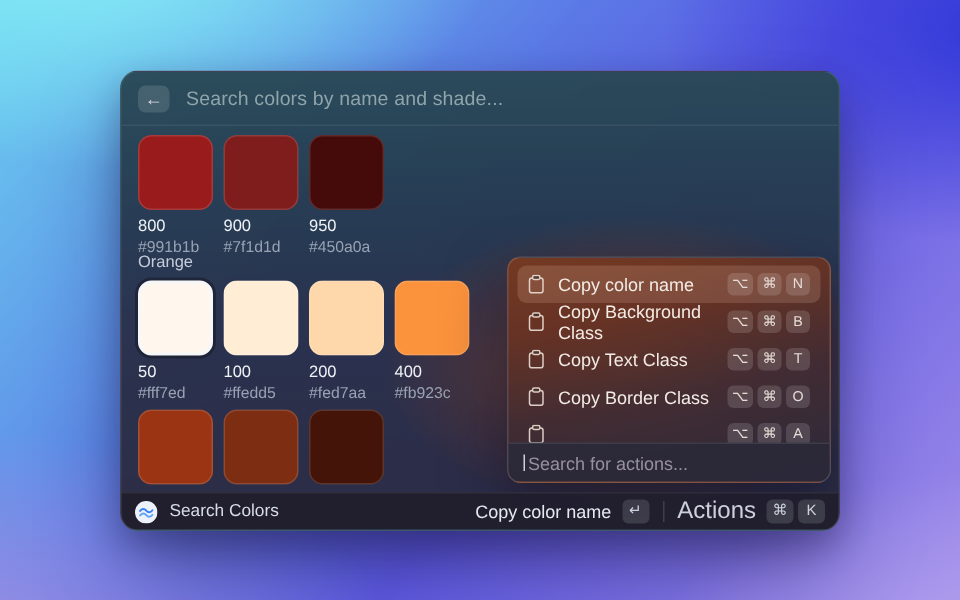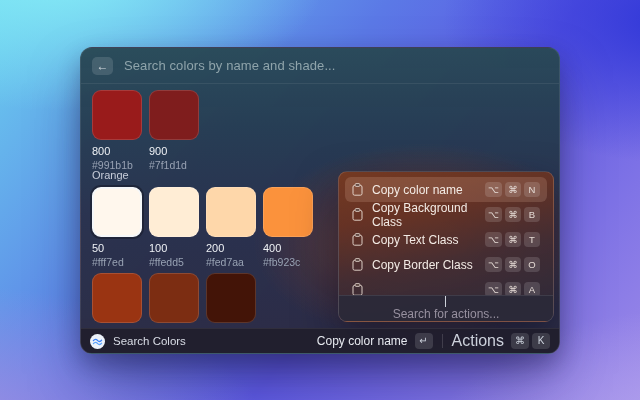--- a/index.html
+++ b/index.html
@@ -74,21 +74,21 @@
   .mi-keys { margin-left:auto; display:flex; gap:3px; }
   .key {
     min-width:16px; height:15px; padding:0 3px; border-radius:4px;
     background:rgba(255,255,255,0.14); color:#e6dcd6;
     font-size:9.5px; line-height:15px; text-align:center;
   }
   .menu-footer {
     position:absolute; bottom:0; left:0; right:0; height:26px;
     border-top:1px solid rgba(255,255,255,0.09);
     background:rgba(43,41,57,0.97);
-    display:flex; align-items:center; padding:0 10px;flex-direction:column;
+    display:flex; align-items:center; padding:0 10px;
   }
   .caret { width:1px; height:11px; background:#cdd2da; margin-right:2px; }
   .menu-search-placeholder { font-size:12px; color:#97909f; }
   
   .footer {
     position:absolute; bottom:0; left:0; right:0; height:25px;
     background:rgba(33,31,45,0.95);
     border-top:1px solid rgba(255,255,255,0.07);
     display:flex; align-items:center; padding:0 9px;
   }
@@ -121,20 +121,25 @@
       <div class="swatch-row" style="top:6px;">
         <div class="cell">
           <div class="swatch" style="background: rgb(153, 27, 27);"></div>
           <div class="shade">800</div>
           <div class="hex">#991b1b</div>
         </div>
         <div class="cell">
           <div class="swatch" style="background: rgb(127, 29, 29);"></div>
           <div class="shade">900</div>
           <div class="hex">#7f1d1d</div>
+        </div>
+        <div class="cell">
+          <div class="swatch" style="background: rgb(69, 10, 10);"></div>
+          <div class="shade">950</div>
+          <div class="hex">#450a0a</div>
         </div>
       </div>
 
       <div class="section-label" style="top:85px;">Orange</div>
 
       <div class="swatch-row" style="top:103px;">
         <div class="cell">
           <div class="swatch selected" style="background: rgb(255, 247, 237);"></div>
           <div class="shade">50</div>
           <div class="hex">#fff7ed</div>

